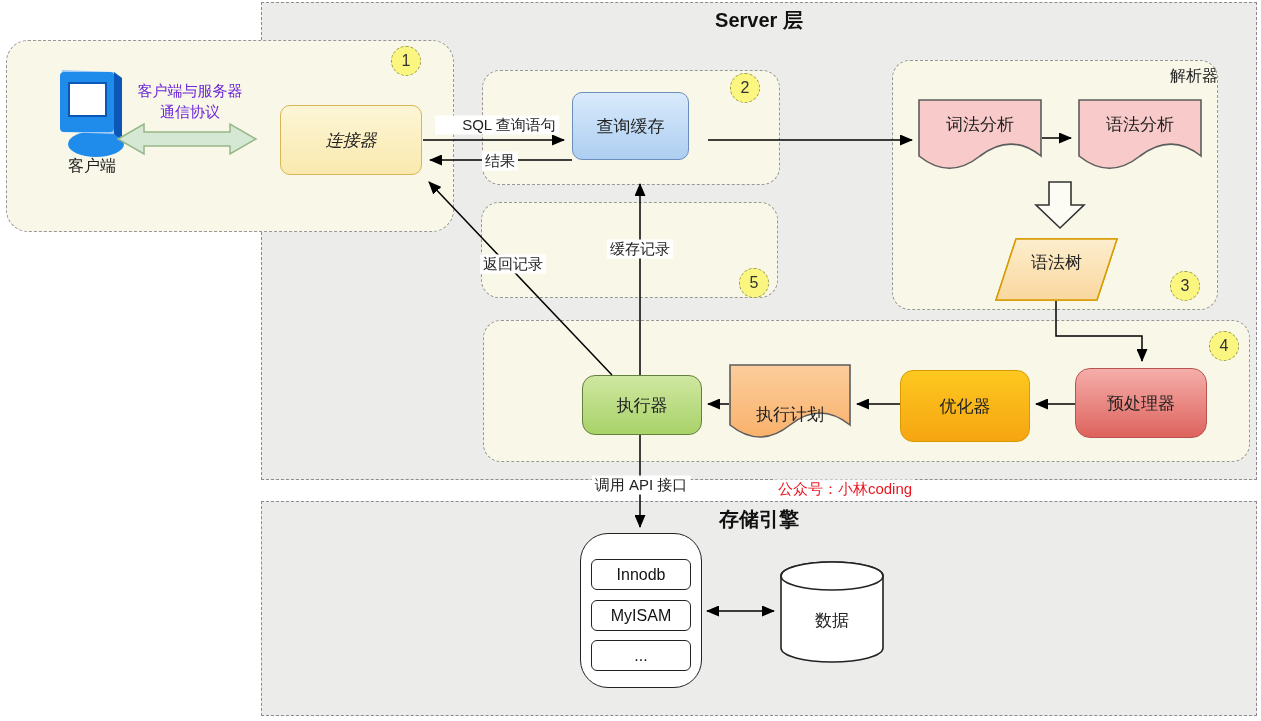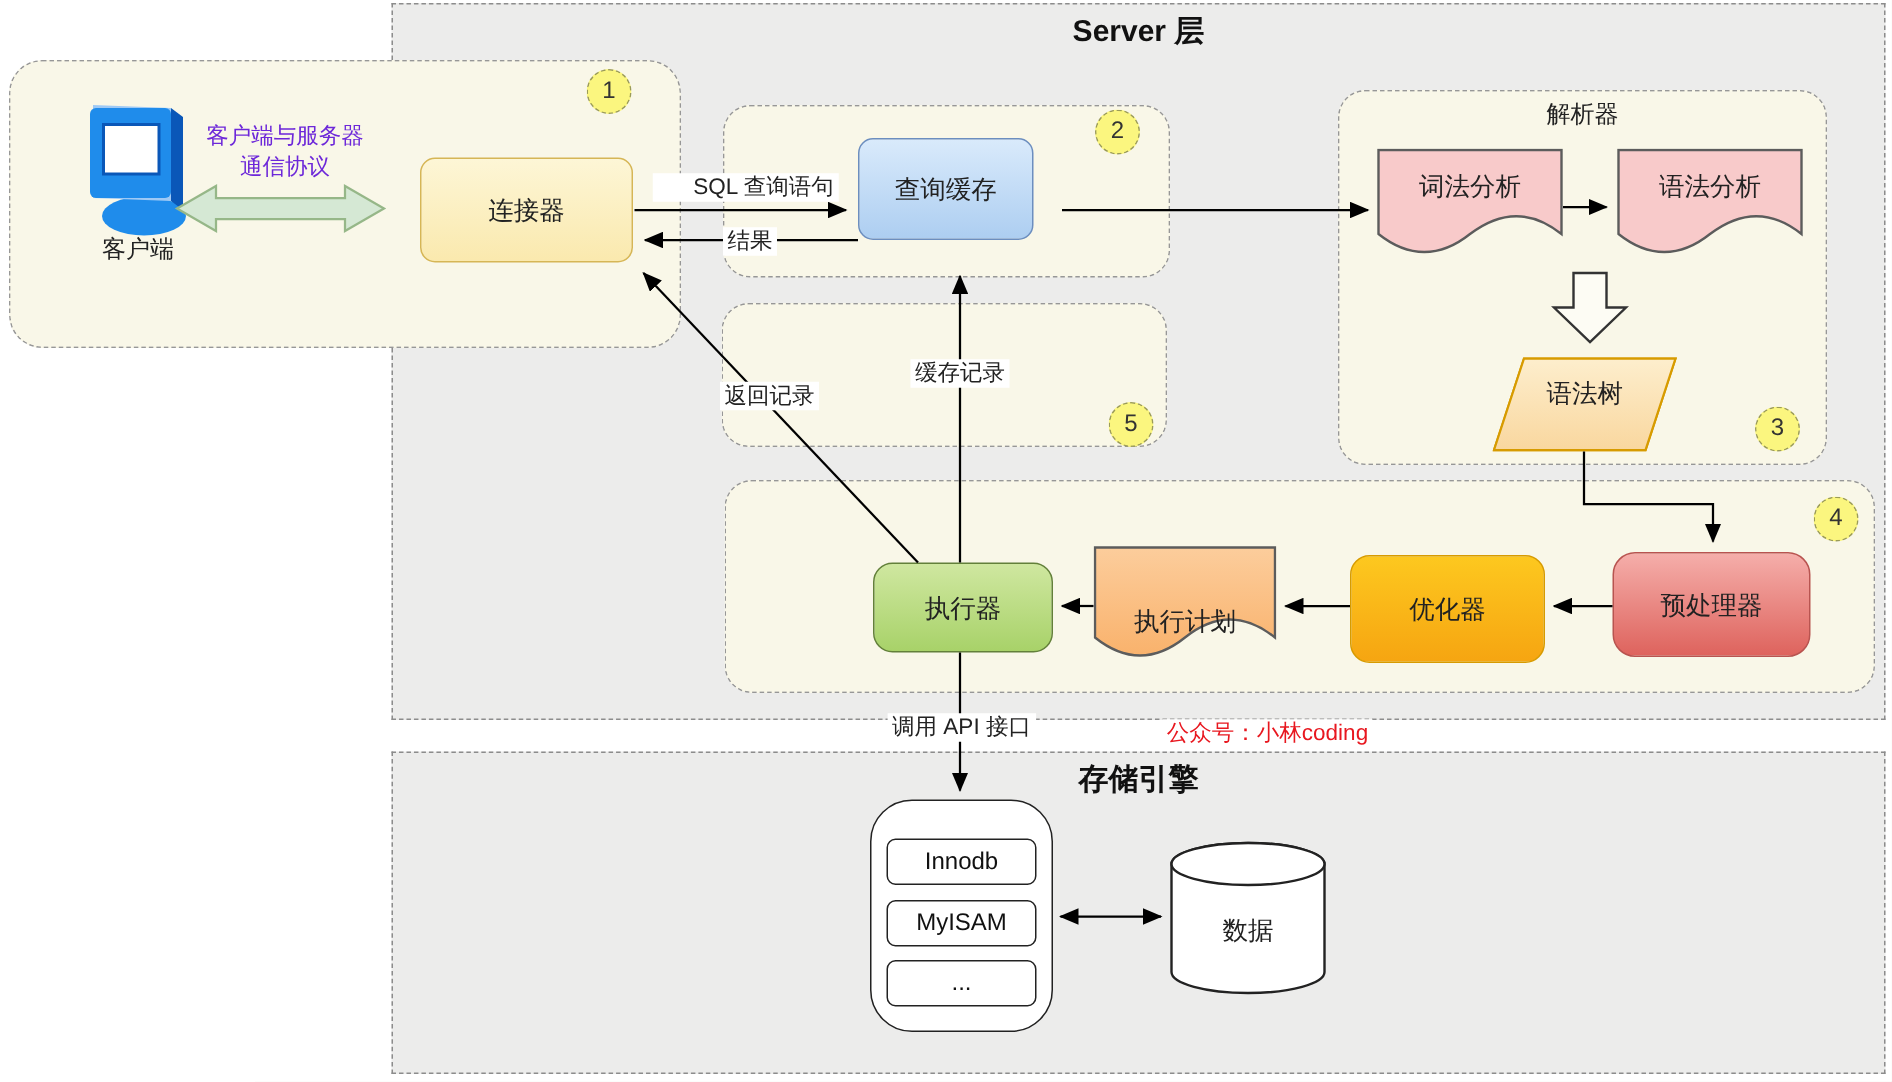--- a/index.html
+++ b/index.html
@@ -4,21 +4,21 @@
 <style>
   * { margin:0; padding:0; box-sizing:border-box; }
   html,body { background:#fff; }
   body { font-family:"Liberation Sans","DejaVu Sans",sans-serif; color:#1a1a1a; }
   #canvas { position:relative; width:1261px; height:721px; background:#fff; overflow:hidden; }
 
   .gray-box { position:absolute; background:#ececeb; border:1.4px dashed #8c8c8c; }
   .region   { position:absolute; background:#f9f7e8; border:1.4px dashed #979797; border-radius:18px; }
 
   .big-title { position:absolute; font-size:20px; font-weight:bold; color:#111; text-align:center; }
-  .sub-title { position:absolute; font-size:16px; color:#222; text-align:center; }
+  .sub-title { position:absolute; font-size:16px; color:#222; text-align:right; }
 
   .node { position:absolute; display:flex; align-items:center; justify-content:center;
           font-size:17px; color:#222; }
   .rnode { border-radius:10px; border:1.4px solid; }
 
   .node-connector  { background:linear-gradient(#fdf6d6,#fae9ae); border-color:#d6b656; }
   .node-cache      { background:linear-gradient(#d9eafb,#adcef1); border-color:#6c8ebf; }
   .node-executor   { background:linear-gradient(#cfe7a0,#a8d269); border-color:#63803a; border-radius:13px; }
   .node-optimizer  { background:linear-gradient(#fdc81f,#f6a511); border-color:#d79b00; border-radius:13px; }
   .node-preproc    { background:linear-gradient(#f5aeaa,#de635d); border-color:#b85450; border-radius:15px; }
@@ -74,21 +74,21 @@
     <rect x="12" y="10" width="54" height="60" rx="4" fill="#1f8ceb"></rect>
     <rect x="21" y="21" width="37" height="33" fill="#fff" stroke="#0a57b8" stroke-width="2"></rect>
   </svg>
   <div class="shape-label z3" style="left:52px; top:156px; width:80px; height:20px; font-size:16px;">客户端</div>
 
   <div class="protocol-text" style="left:108px; top:80px; width:164px;">
     <div>客户端与服务器</div>
     <div>通信协议</div>
   </div>
 
-  <div class="node rnode node-connector z3" style="left:280px; top:105px; width:142px; height:70px;">
+  <div class="node rnode node-connector z3" style="left:280px; top:105px; width:142px; height:70px;font-style:italic;">
     <span>连接器</span>
   </div>
 
   <div class="node rnode node-cache z3" style="left:572px; top:92px; width:117px; height:68px;">
     <span>查询缓存</span>
   </div>
 
   <svg class="abs z3" style="left:918px; top:99px;" width="124" height="80" viewBox="0 0 124 80">
     <path d="M1,1 H123 V57 C103,41 83,41 62,57 C42,73 21,73 1,57 Z" fill="#f8caca" stroke="#5c5c5c" stroke-width="1.6"></path>
   </svg>

